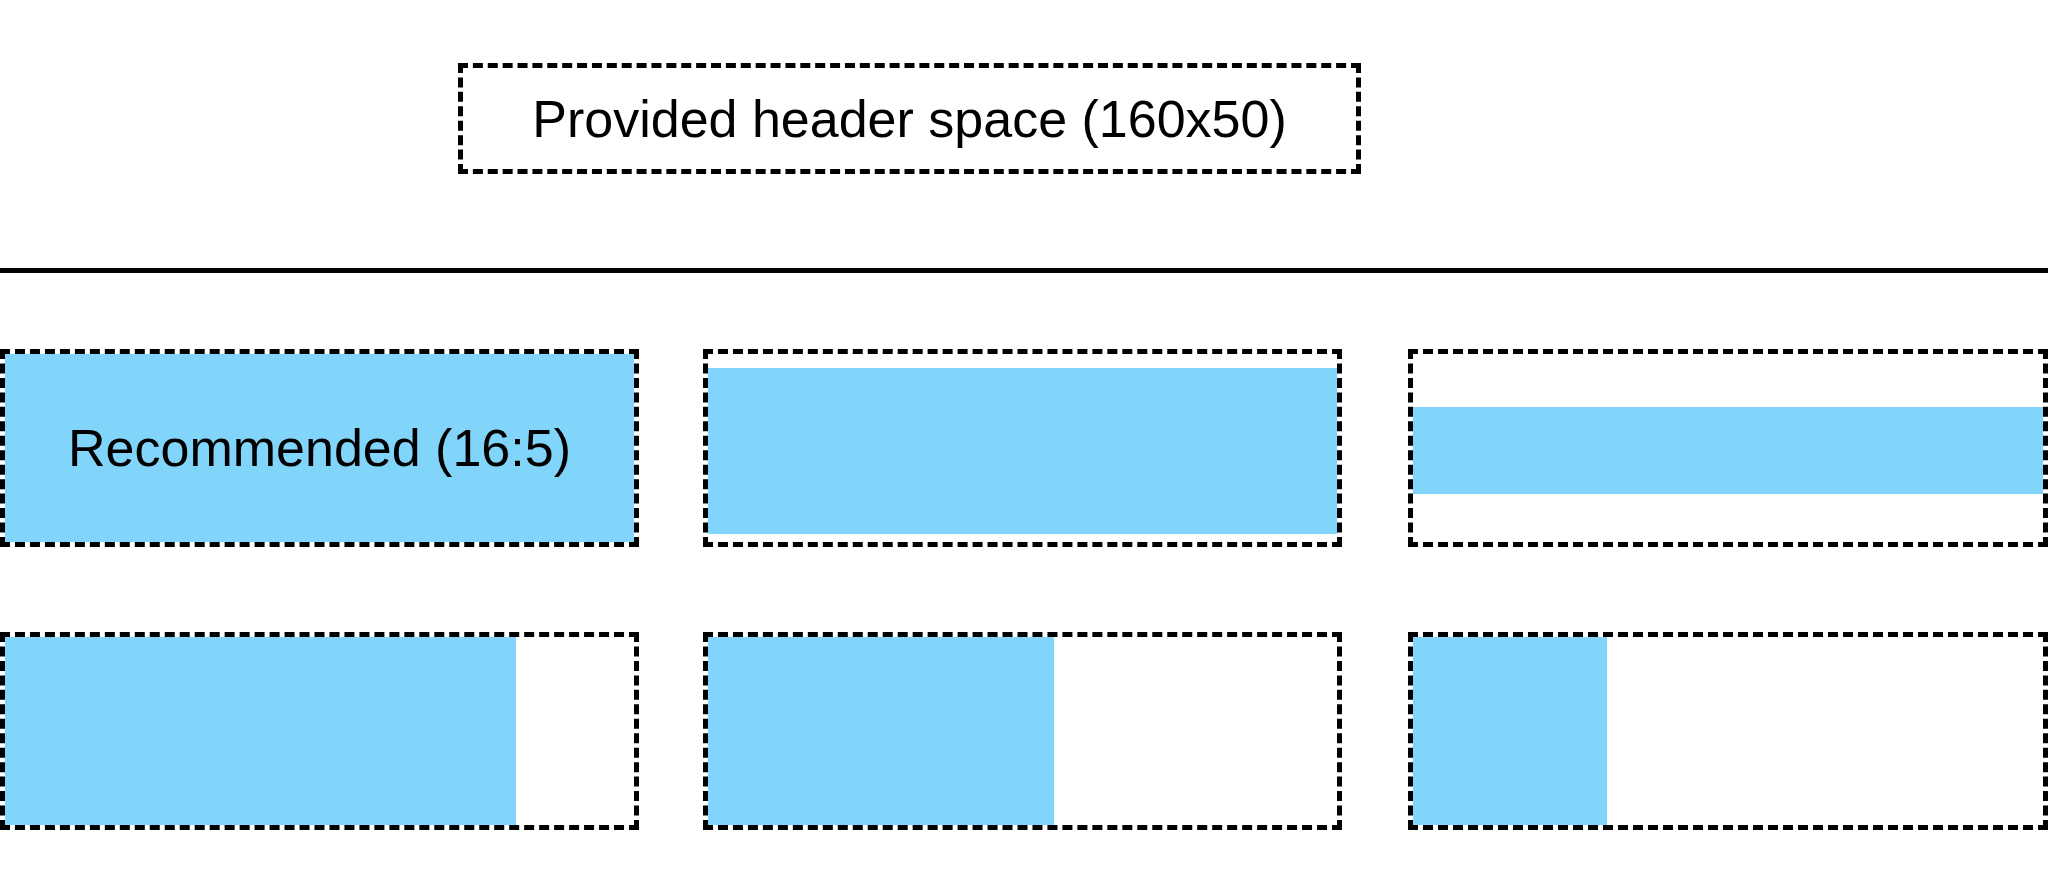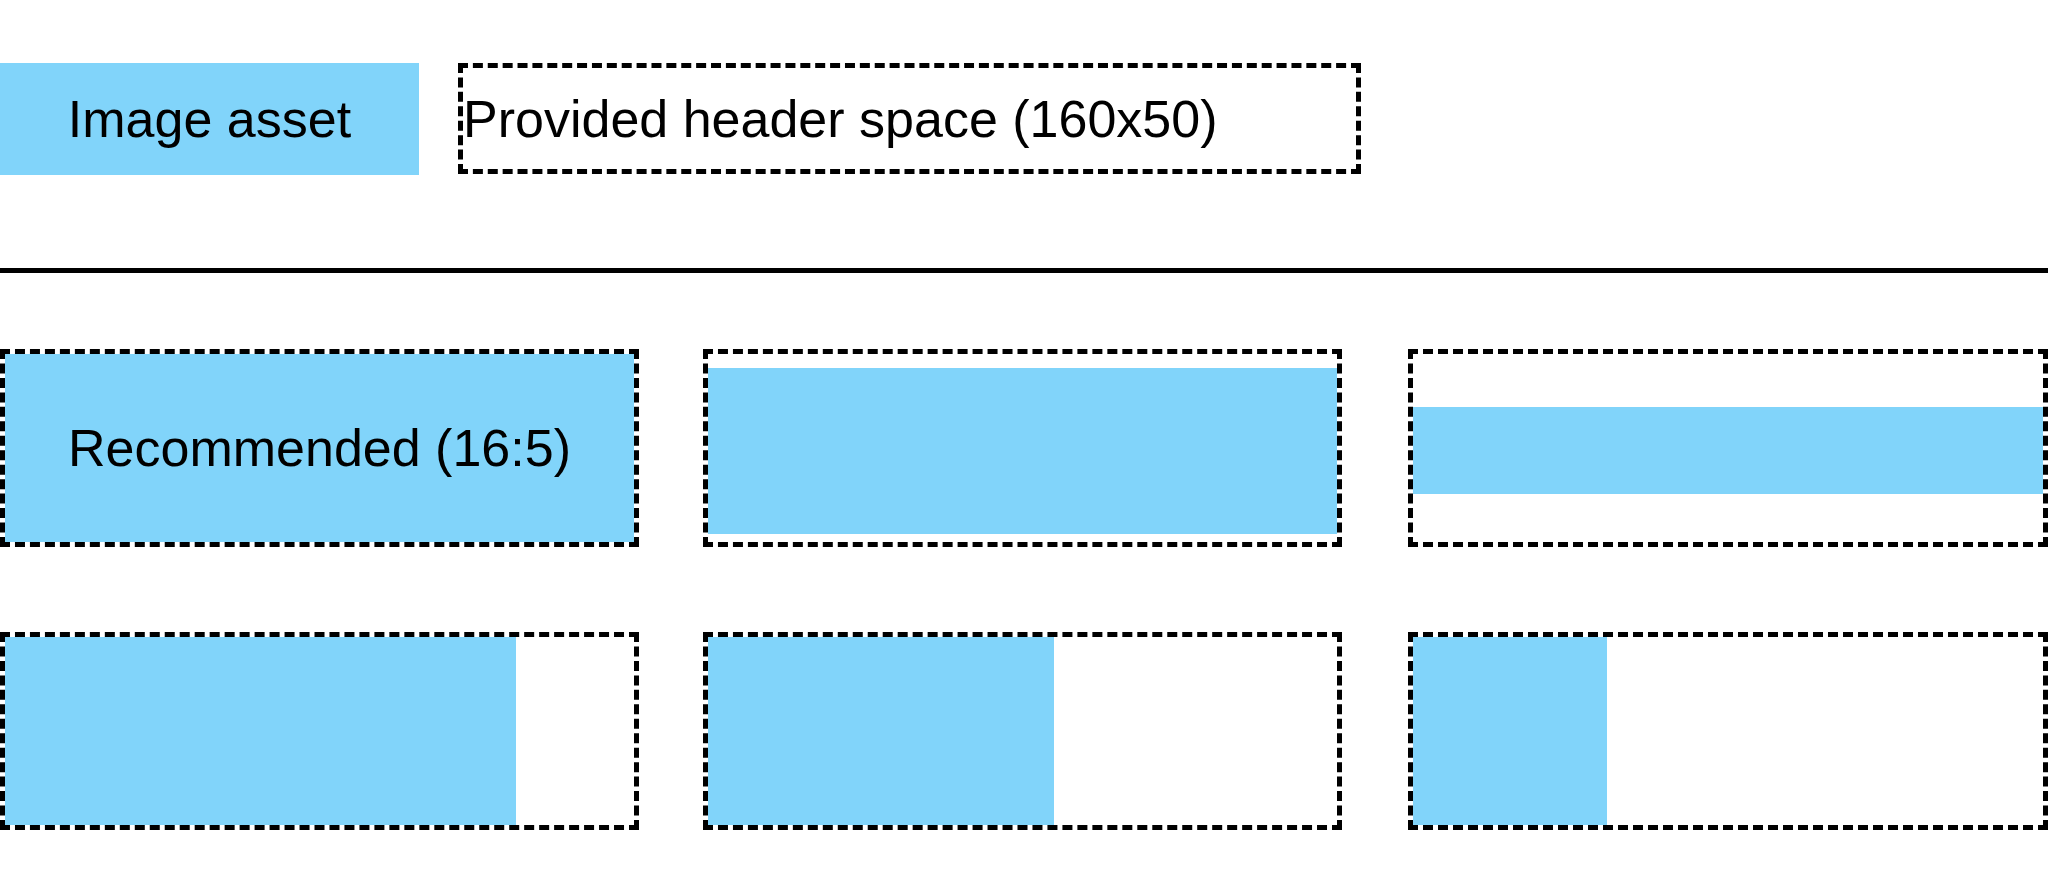--- a/index.html
+++ b/index.html
@@ -30,21 +30,21 @@
     background: var(--asset-blue, #81D4FA);
     display: flex; align-items: center; justify-content: center;
   }
   .legend-header {
     position: absolute;
     left: 458px; top: 63px;
     width: 903px; height: 111px;
     box-sizing: border-box;
     border: 5px dashed var(--outline-black, #000000);
     background: #ffffff;
-    display: flex; align-items: center; 
+    display: flex; align-items: center; justify-content: center;
   }
   
   .divider {
     position: absolute;
     left: 0; top: 268px;
     width: 2048px; height: 5px;
     background: var(--outline-black, #000000);
   }
   
   .ex-box {
@@ -72,23 +72,20 @@
   .row2 { top: 632px; }
   .col1 { left: 0;      width: 639px; }
   .col2 { left: 703px;  width: 639px; }
   .col3 { left: 1408px; width: 640px; }
 </style>
 </head>
 <body>
 
 <div id="canvas">
 
-  <div class="legend-asset">
-    <span class="label">Image asset</span>
-  </div>
 
   <div class="legend-header">
     <span class="label">Provided header space (160x50)</span>
   </div>
 
   <div class="divider"></div>
 
   <div class="ex-box row1 col1">
     <div class="inner">
       <div class="fill" style="left:0;top:0;right:0;bottom:0"></div>

